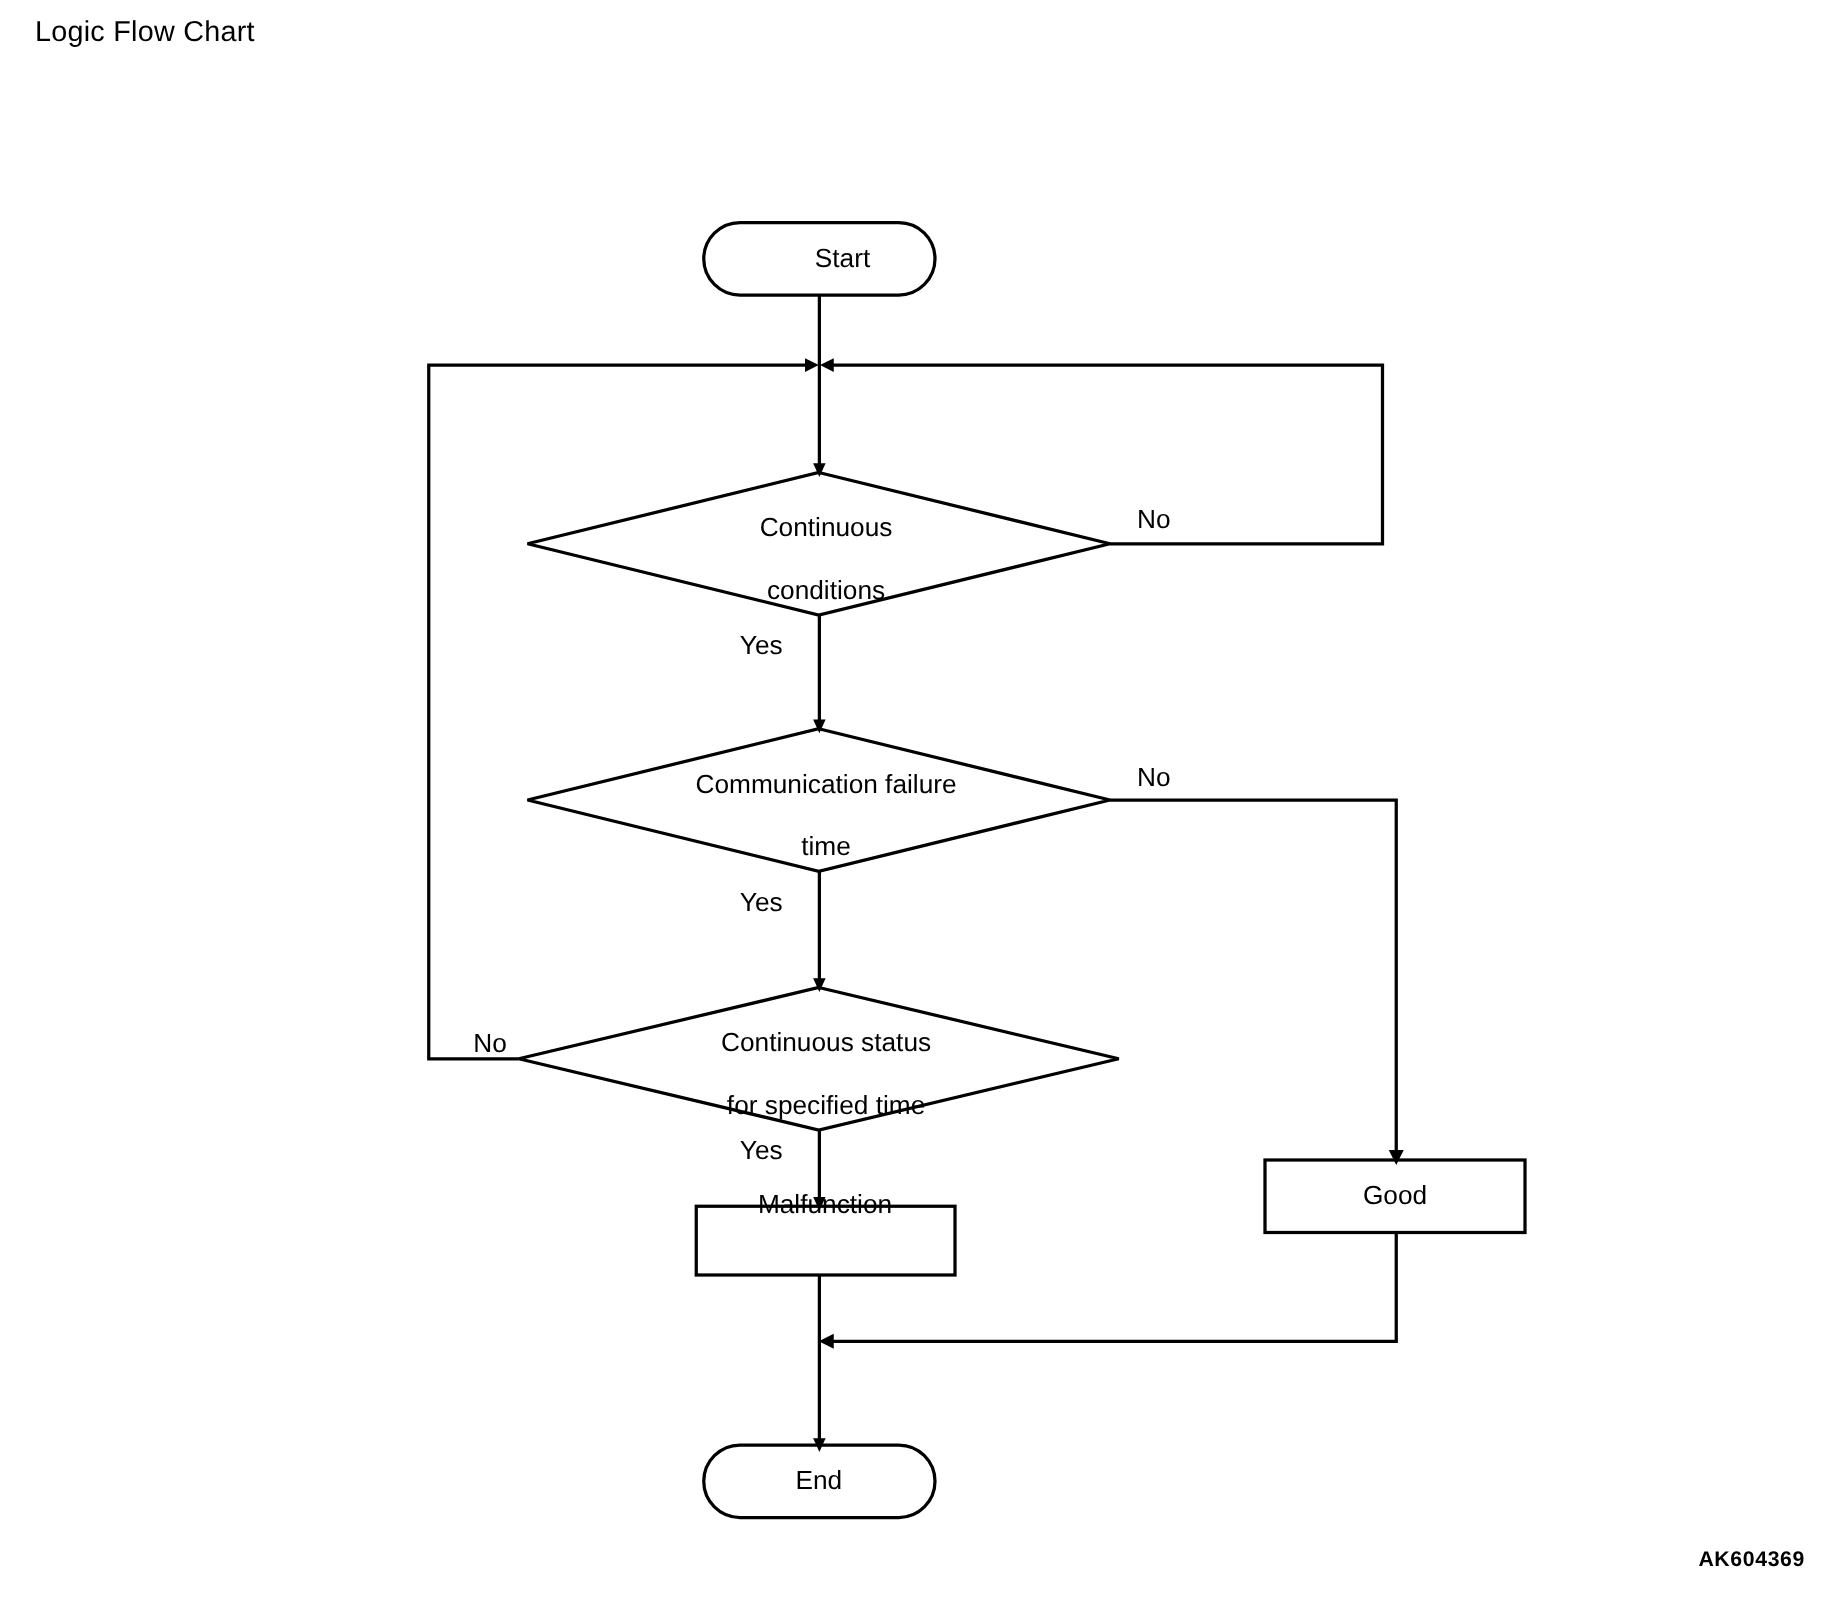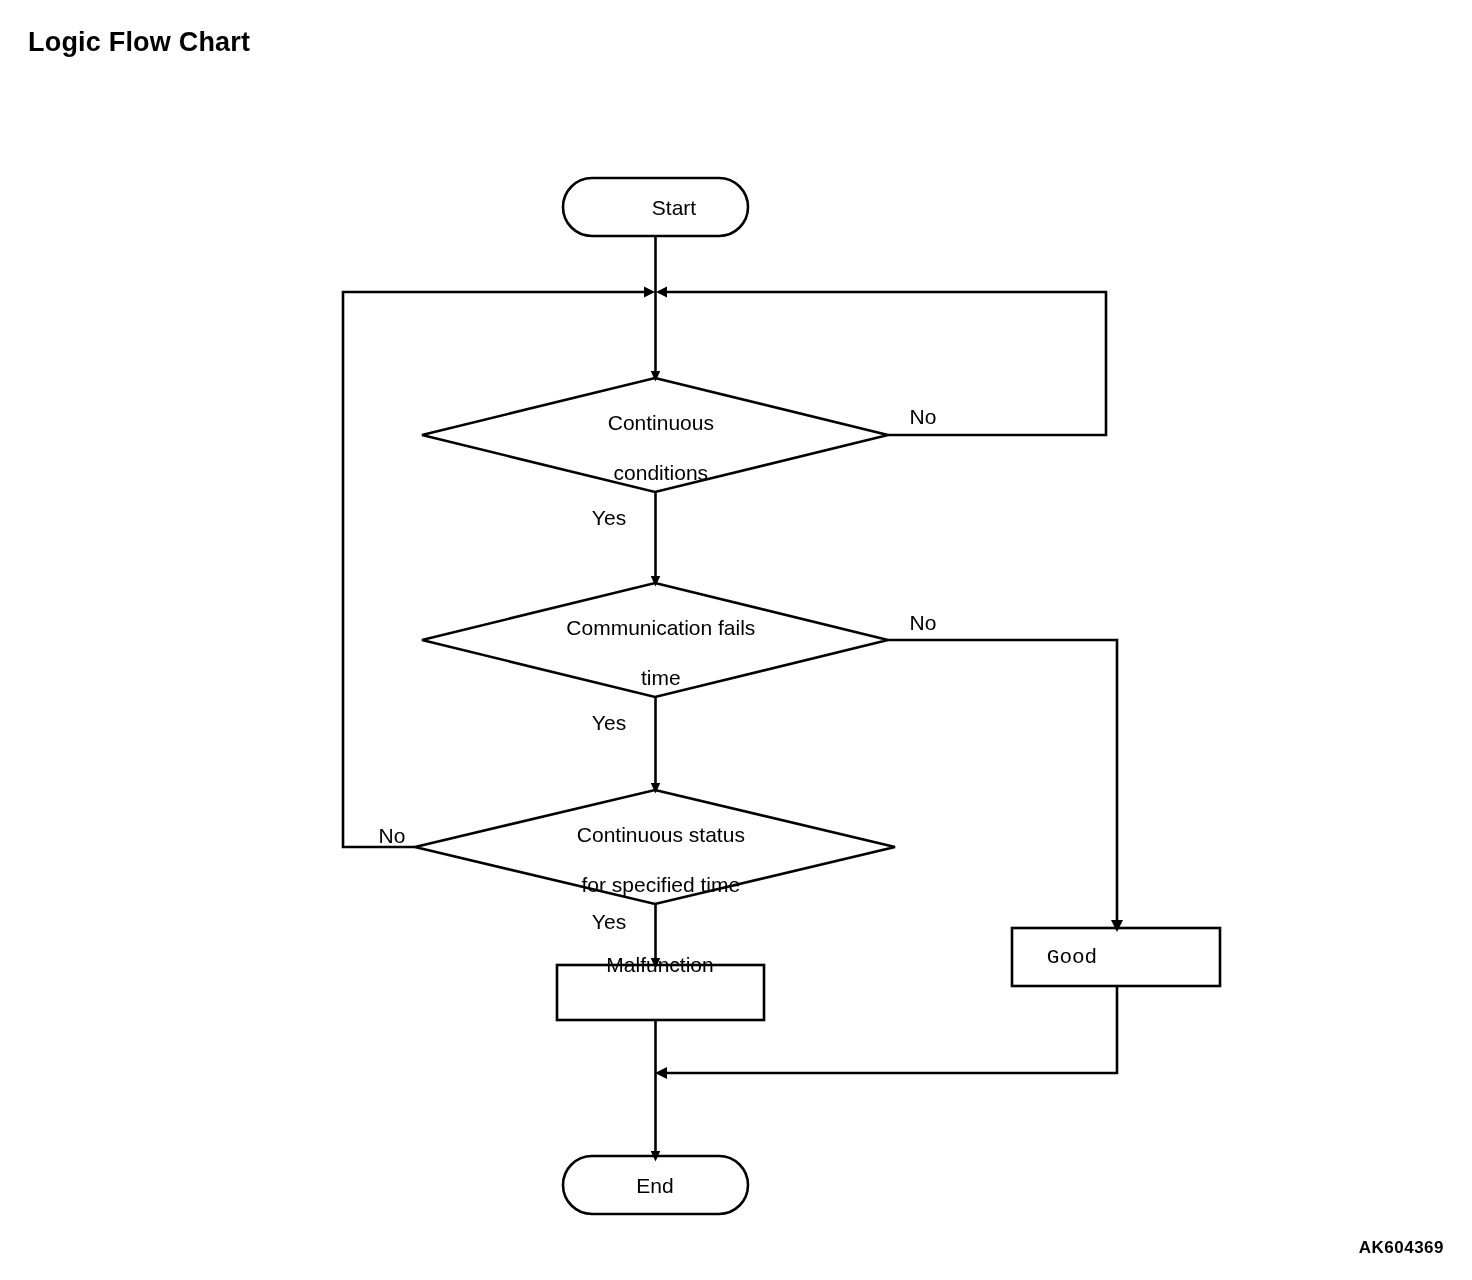--- a/index.html
+++ b/index.html
@@ -12,23 +12,23 @@
     width: 1472px;
     height: 1280px;
     position: relative;
     font-family: "Liberation Sans", sans-serif;
     color: #000000;
     overflow: hidden;
   }
   #page-title {
     position: absolute;
     left: 28px;
-    top: 27px;
-    font-size: 27px;
-    font-weight: bold;
+    top: 12px;
+    font-size: 23px;
+    font-weight: normal;
     letter-spacing: 0.2px;
     white-space: nowrap;
   }
   #flow-canvas {
     position: absolute;
     left: 0;
     top: 0;
     width: 1472px;
     height: 1280px;
   }
@@ -113,32 +113,32 @@
 </svg>
 
 <div class="node-label" style="left:674px; top:207px;">Start</div>
 
 <div class="node-label" style="left:655px; top:435px;">
   <span>Continuous</span><br>
   <span>conditions</span>
 </div>
 
 <div class="node-label" style="left:655px; top:640px;">
-  <span>Communication fails</span><br>
+  <span>Communication failure</span><br>
   <span>time</span>
 </div>
 
 <div class="node-label" style="left:655px; top:847px;">
   <span>Continuous status</span><br>
   <span>for specified time</span>
 </div>
 
 <div class="node-label" style="left:660px; top:964px;">Malfunction</div>
 
-<div class="node-label" style="left:1072px; top:957px;font-family:Liberation Mono, monospace;">Good</div>
+<div class="node-label" style="left:1116px; top:957px;">Good</div>
 
 <div class="node-label" style="left:655px; top:1185px;">End</div>
 
 <div class="edge-label" style="left:923px; top:416px;">No</div>
 <div class="edge-label" style="left:609px; top:517px;">Yes</div>
 <div class="edge-label" style="left:923px; top:622px;">No</div>
 <div class="edge-label" style="left:609px; top:722px;">Yes</div>
 <div class="edge-label" style="left:392px; top:835px;">No</div>
 <div class="edge-label" style="left:609px; top:921px;">Yes</div>
 

